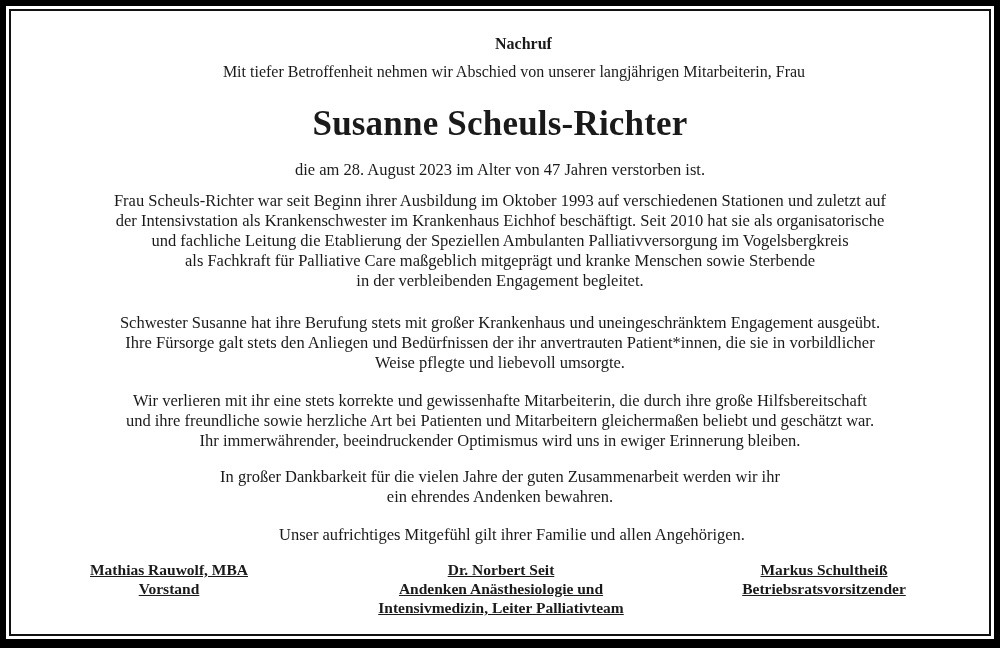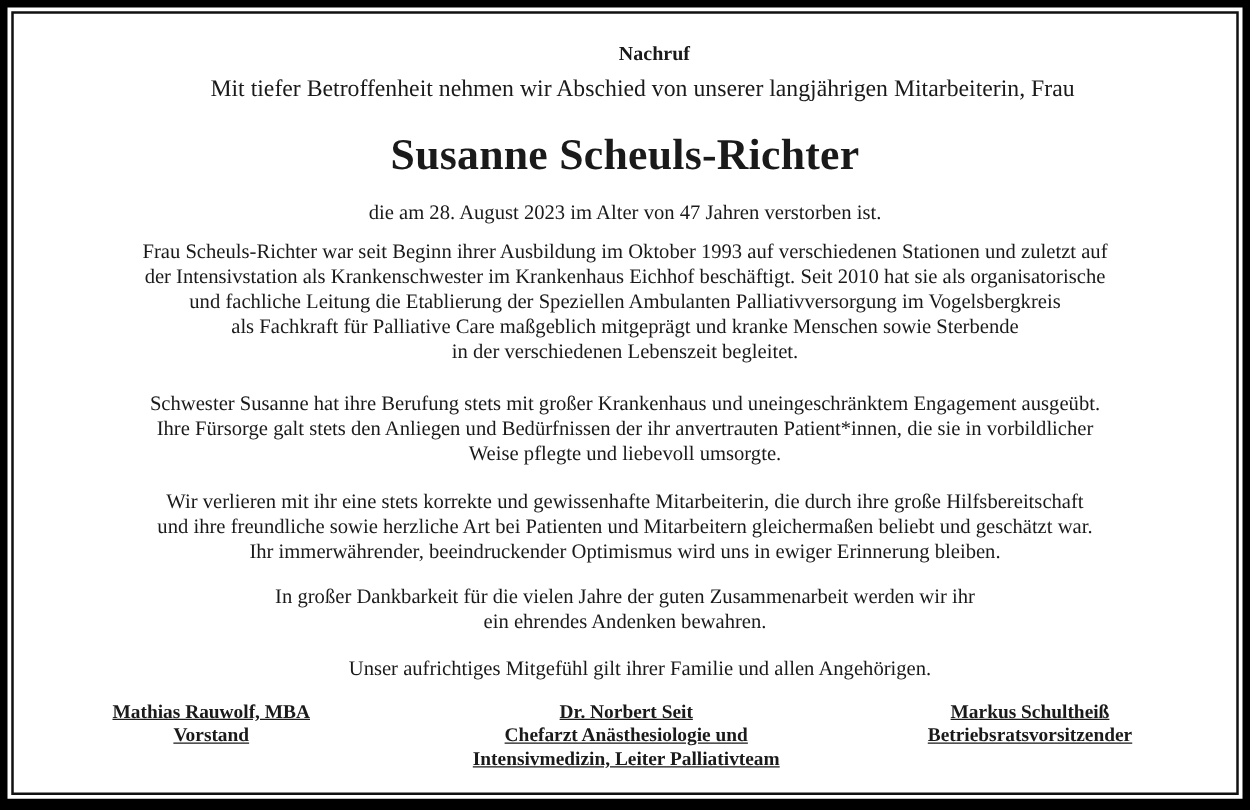--- a/index.html
+++ b/index.html
@@ -45,21 +45,21 @@
       top: 23px;
       font-size: 16px;
       font-weight: bold;
       line-height: 20px;
       margin-left: 47px;
     }
     .intro {
       position: absolute;
       left: 15px; right: 0;
       top: 50px;
-      font-size: 19px;
+      font-size: 16px;
       line-height: 22px;
       padding-left: 13px;
     }
     .name {
       position: absolute;
       left: 0; right: 0;
       top: 92px;
       font-size: 35px;
       font-weight: bold;
       line-height: 42px;
@@ -116,21 +116,21 @@
   <div class="heading">Nachruf</div>
   <div class="intro">Mit tiefer Betroffenheit nehmen wir Abschied von unserer langjährigen Mitarbeiterin, Frau</div>
   <div class="name">Susanne Scheuls-Richter</div>
   <div class="death">die am 28. August 2023 im Alter von 47 Jahren verstorben ist.</div>
 
   <div class="para p1">
     <span class="line">Frau Scheuls-Richter war seit Beginn ihrer Ausbildung im Oktober 1993 auf verschiedenen Stationen und zuletzt auf</span>
     <span class="line">der Intensivstation als Krankenschwester im Krankenhaus Eichhof beschäftigt. Seit 2010 hat sie als organisatorische</span>
     <span class="line">und fachliche Leitung die Etablierung der Speziellen Ambulanten Palliativversorgung im Vogelsbergkreis</span>
     <span class="line">als Fachkraft für Palliative Care maßgeblich mitgeprägt und kranke Menschen sowie Sterbende</span>
-    <span class="line">in der verschiedenen Lebenszeit begleitet.</span>
+    <span class="line">in der verbleibenden Engagement begleitet.</span>
   </div>
 
   <div class="para p2">
     <span class="line">Schwester Susanne hat ihre Berufung stets mit großer Krankenhaus und uneingeschränktem Engagement ausgeübt.</span>
     <span class="line">Ihre Fürsorge galt stets den Anliegen und Bedürfnissen der ihr anvertrauten Patient*innen, die sie in vorbildlicher</span>
     <span class="line">Weise pflegte und liebevoll umsorgte.</span>
   </div>
 
   <div class="para p4">
     <span class="line">In großer Dankbarkeit für die vielen Jahre der guten Zusammenarbeit werden wir ihr</span>
@@ -147,21 +147,21 @@
     <span class="line">Unser aufrichtiges Mitgefühl gilt ihrer Familie und allen Angehörigen.</span>
   </div>
 
   <div class="signatures">
     <div class="sig sig-1">
       <span class="line">Mathias Rauwolf, MBA</span>
       <span class="line">Vorstand</span>
     </div>
     <div class="sig sig-2">
       <span class="line">Dr. Norbert Seit</span>
-      <span class="line">Chefarzt Anästhesiologie und</span>
+      <span class="line">Andenken Anästhesiologie und</span>
       <span class="line">Intensivmedizin, Leiter Palliativteam</span>
     </div>
     <div class="sig sig-3">
       <span class="line">Markus Schultheiß</span>
       <span class="line">Betriebsratsvorsitzender</span>
     </div>
   </div>
 </div>
 
 </body></html>

